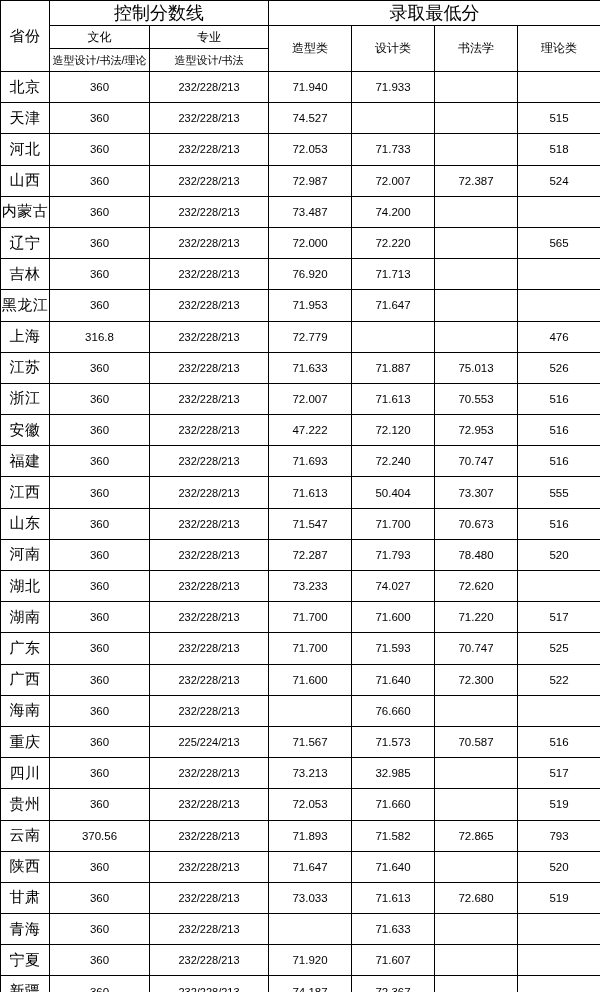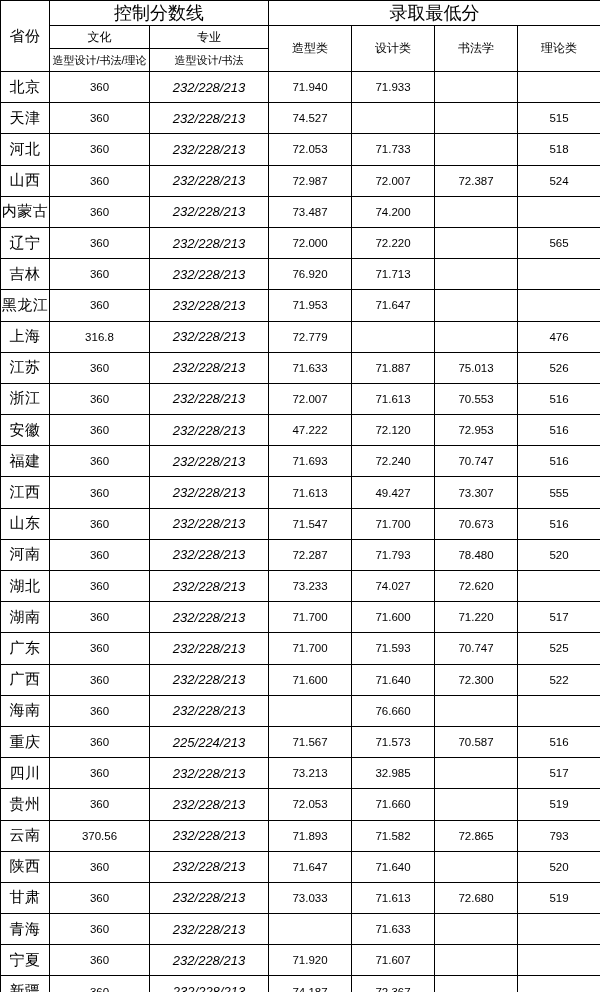--- a/index.html
+++ b/index.html
@@ -43,22 +43,21 @@
   td.province {
     font-size: 15px;
     font-weight: bold;
     letter-spacing: 0.5px;
     border-radius: 15px;
   }
   td.num {
     font-size: 11.5px;
   }
   td.major {
-    font-size: 13px;
-    font-style: italic;
+    font-size: 11px;
   }
   tbody tr { height: 31.2px; }
 </style>
 </head>
 <body>
 
 <table class="score-table">
   <colgroup>
     <col class="c-prov">
     <col class="c-cult">
@@ -203,21 +202,21 @@
         <td class="num">71.693</td>
         <td class="num">72.240</td>
         <td class="num">70.747</td>
         <td class="num">516</td>
       </tr>
       <tr>
         <td class="province">江西</td>
         <td class="num">360</td>
         <td class="major">232/228/213</td>
         <td class="num">71.613</td>
-        <td class="num">49.427</td>
+        <td class="num">50.404</td>
         <td class="num">73.307</td>
         <td class="num">555</td>
       </tr>
       <tr>
         <td class="province">山东</td>
         <td class="num">360</td>
         <td class="major">232/228/213</td>
         <td class="num">71.547</td>
         <td class="num">71.700</td>
         <td class="num">70.673</td>

